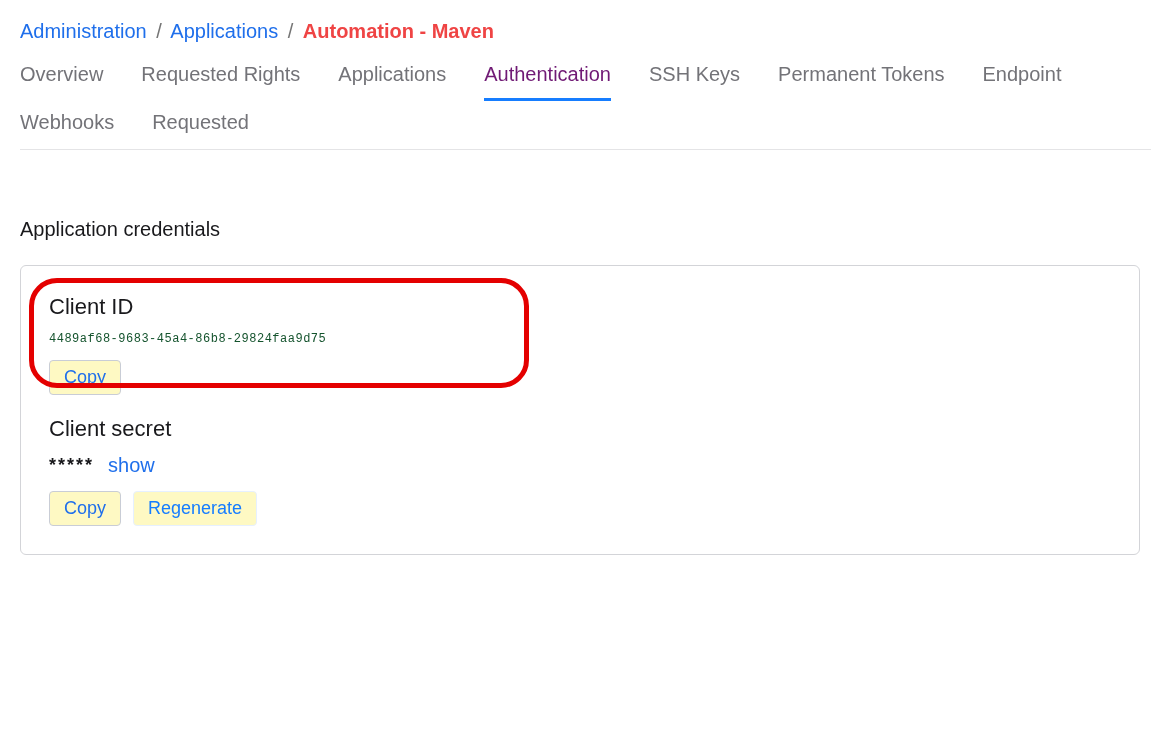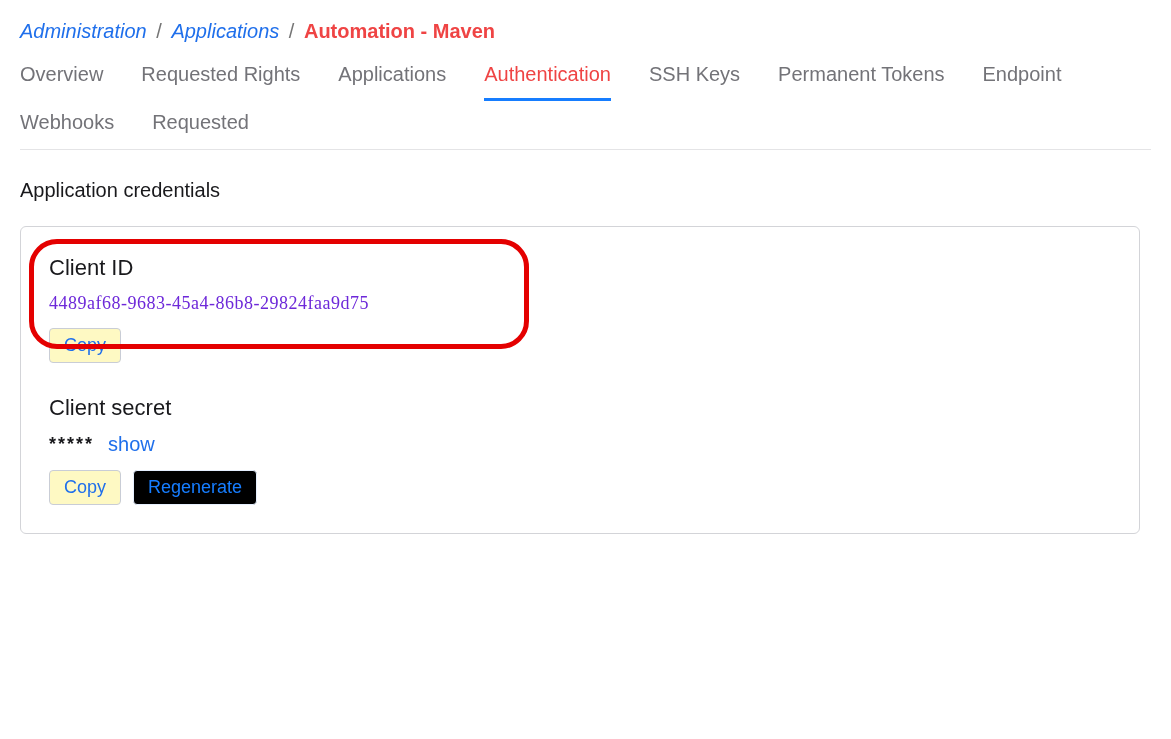--- a/index.html
+++ b/index.html
@@ -11,76 +11,75 @@
     color: #19191c;
     background: #fff;
   }
   .breadcrumb {
     font-size: 20px;
     margin-bottom: 20px;
   }
   .breadcrumb a {
     color: #1f6feb;
     text-decoration: none;
-    font-style: italic;
   }
   .breadcrumb .sep {
     color: #757575;
     margin: 0 4px;
   }
   .breadcrumb .current {
     color: #ef4444;
     font-weight: bold;
   }
   .tabs {
     border-bottom: 1px solid #e4e4e6;
-    margin-bottom: 29px;
+    margin-bottom: 68px;
   }
   .tabs-row {
     display: flex;
     flex-wrap: wrap;
     gap: 38px;
     row-gap: 10px;
     padding-bottom: 0;
   }
   .tab {
     font-size: 20px;
     color: #737378;
     cursor: pointer;
     padding-bottom: 12px;
     border-bottom: 3px solid transparent;
     white-space: nowrap;
   }
   .tab.active {
-    color: #ef4444;
+    color: #701a75;
     border-bottom-color: #167dff;
   }
   .section-title {
     font-size: 20px;
     font-weight: 500;
     color: #19191c;
     margin: 0 0 24px 0;
   }
   .card {
     border: 1px solid #d3d4d8;
     border-radius: 6px;
     padding: 28px;
     max-width: 1120px;
   }
-  .field-block { margin-bottom: 32px; }
+  .field-block { margin-bottom: 21px; }
   .field-block:last-child { margin-bottom: 0; }
   .field-label {
     font-size: 22px;
     color: #19191c;
     margin-bottom: 12px;
   }
   .mono {
-    font-family: Liberation Serif, serif;
-    font-size: 18px;
-    color: #6d28d9;
+    font-family: Liberation Mono, monospace;
+    font-size: 12px;
+    color: #14532d;
     margin-bottom: 14px;
     letter-spacing: 0.5px;
   }
   .secret-row {
     display: flex;
     align-items: center;
     gap: 14px;
     margin-bottom: 14px;
   }
   .secret-masked {
@@ -98,21 +97,21 @@
   .btn {
     border: 1px solid #c9cdd6;
     background: #fef9c3;
     color: #1f6feb;
     font-size: 18px;
     padding: 6px 14px;
     border-radius: 4px;
     cursor: pointer;
   }
   .btn.filled {
-    background: #000000;
+    background: #fef9c3;
     border-color: #e6f0ff;
     color: #167dff;
   }
   .highlight-oval {
     position: absolute;
     border: 5px solid #e40000;
     border-radius: 28px;
     pointer-events: none;
   }
   .client-id-area { position: relative; }

